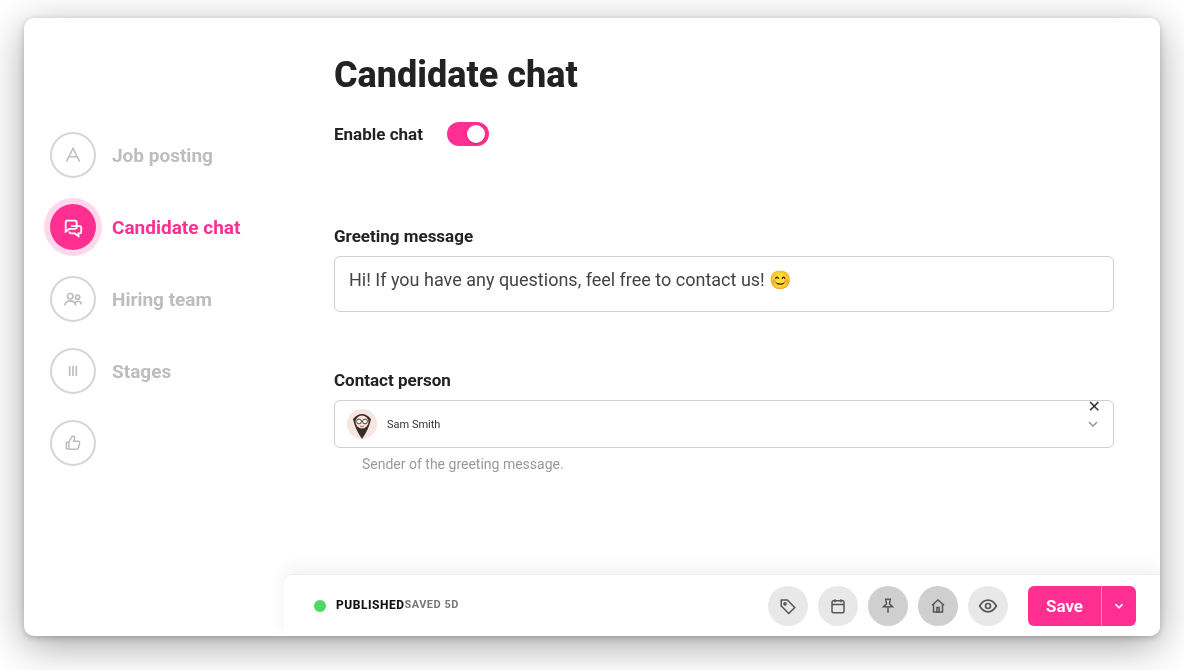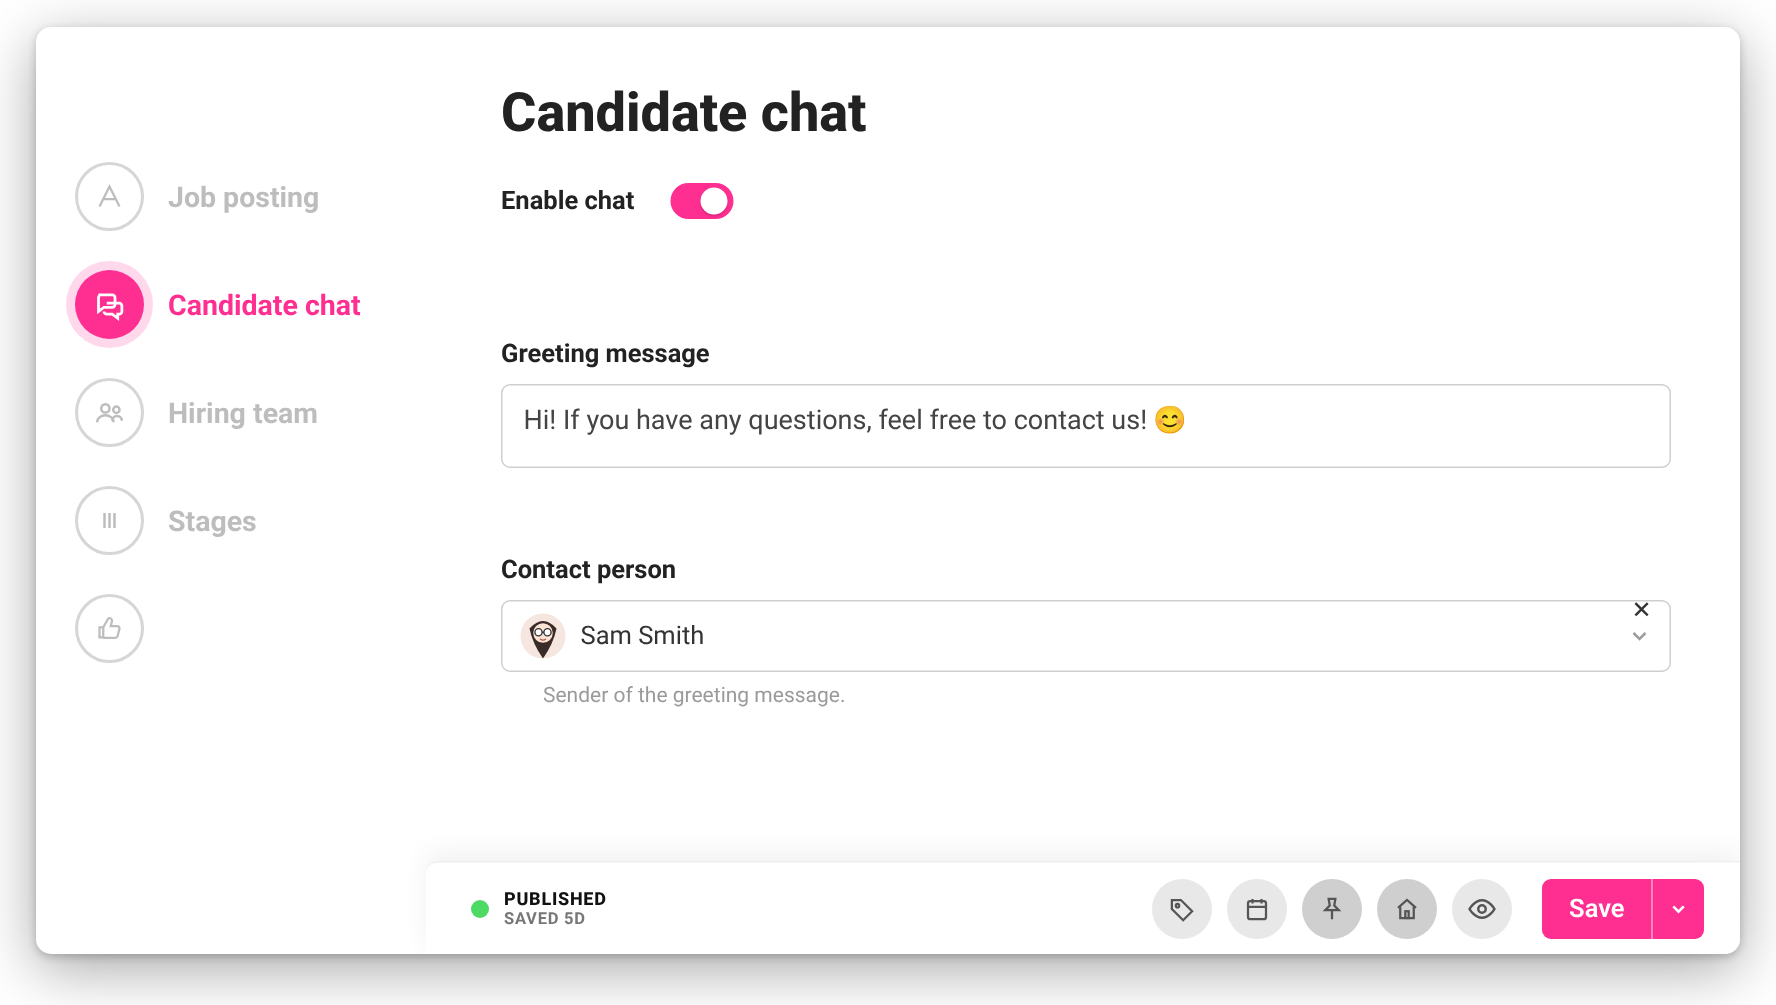--- a/index.html
+++ b/index.html
@@ -19,20 +19,21 @@
     border-radius: 10px;
     box-shadow: 0 10px 40px rgba(0,0,0,0.35), 0 2px 6px rgba(0,0,0,0.2);
     position: relative;
     overflow: hidden;
     display: flex;
   }
   .sidebar {
     width: 300px;
     padding: 90px 0 17px 26px;
     flex-shrink: 0;
+    margin-top: 24px;
   }
   .side-item {
     display: flex;
     align-items: center;
     gap: 16px;
     margin-bottom: 26px;
     cursor: pointer;
   }
   .side-icon {
     width: 46px;
@@ -137,21 +138,21 @@
     height: 30px;
     border-radius: 50%;
     background: #f5e6e0;
     display: flex;
     align-items: center;
     justify-content: center;
     overflow: hidden;
     flex-shrink: 0;
   }
   .contact-name {
-    font-size: 17px;
+    font-size: 11px;
     color: #333;
   }
   .contact-chevron {
     position: absolute;
     right: 12px;
     top: 50%;
     transform: translateY(-50%);
     color: #9d9d9d;
   }
   .contact-clear {
@@ -186,21 +187,21 @@
   }
   .status-dot {
     width: 12px;
     height: 12px;
     border-radius: 50%;
     background: #4cd964;
     flex-shrink: 0;
   }
   .status-col {
     display: flex;
-    flex-direction: column;
+    flex-direction: row;
     line-height: 1.2;
   }
   .status-text {
     font-size: 12px;
     font-weight: 800;
     letter-spacing: 0.5px;
     color: #111;
   }
   .saved-text {
     font-size: 11px;

